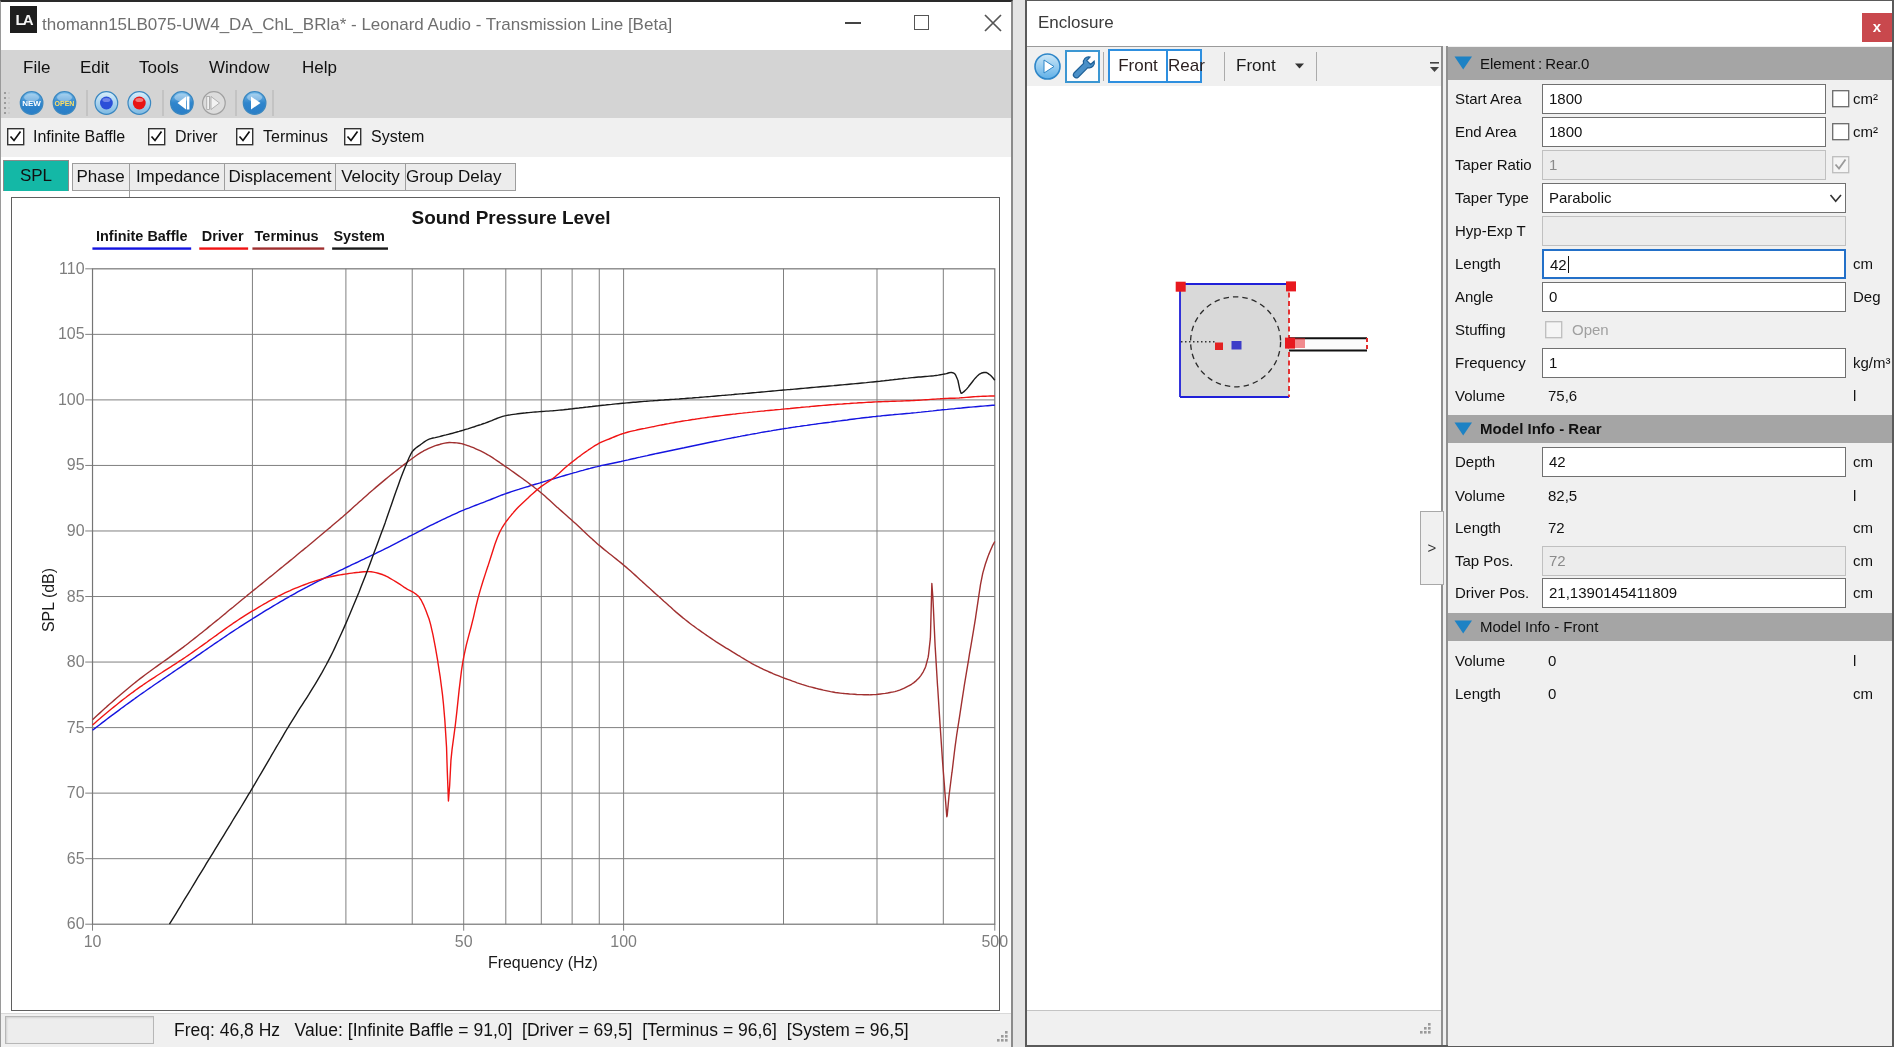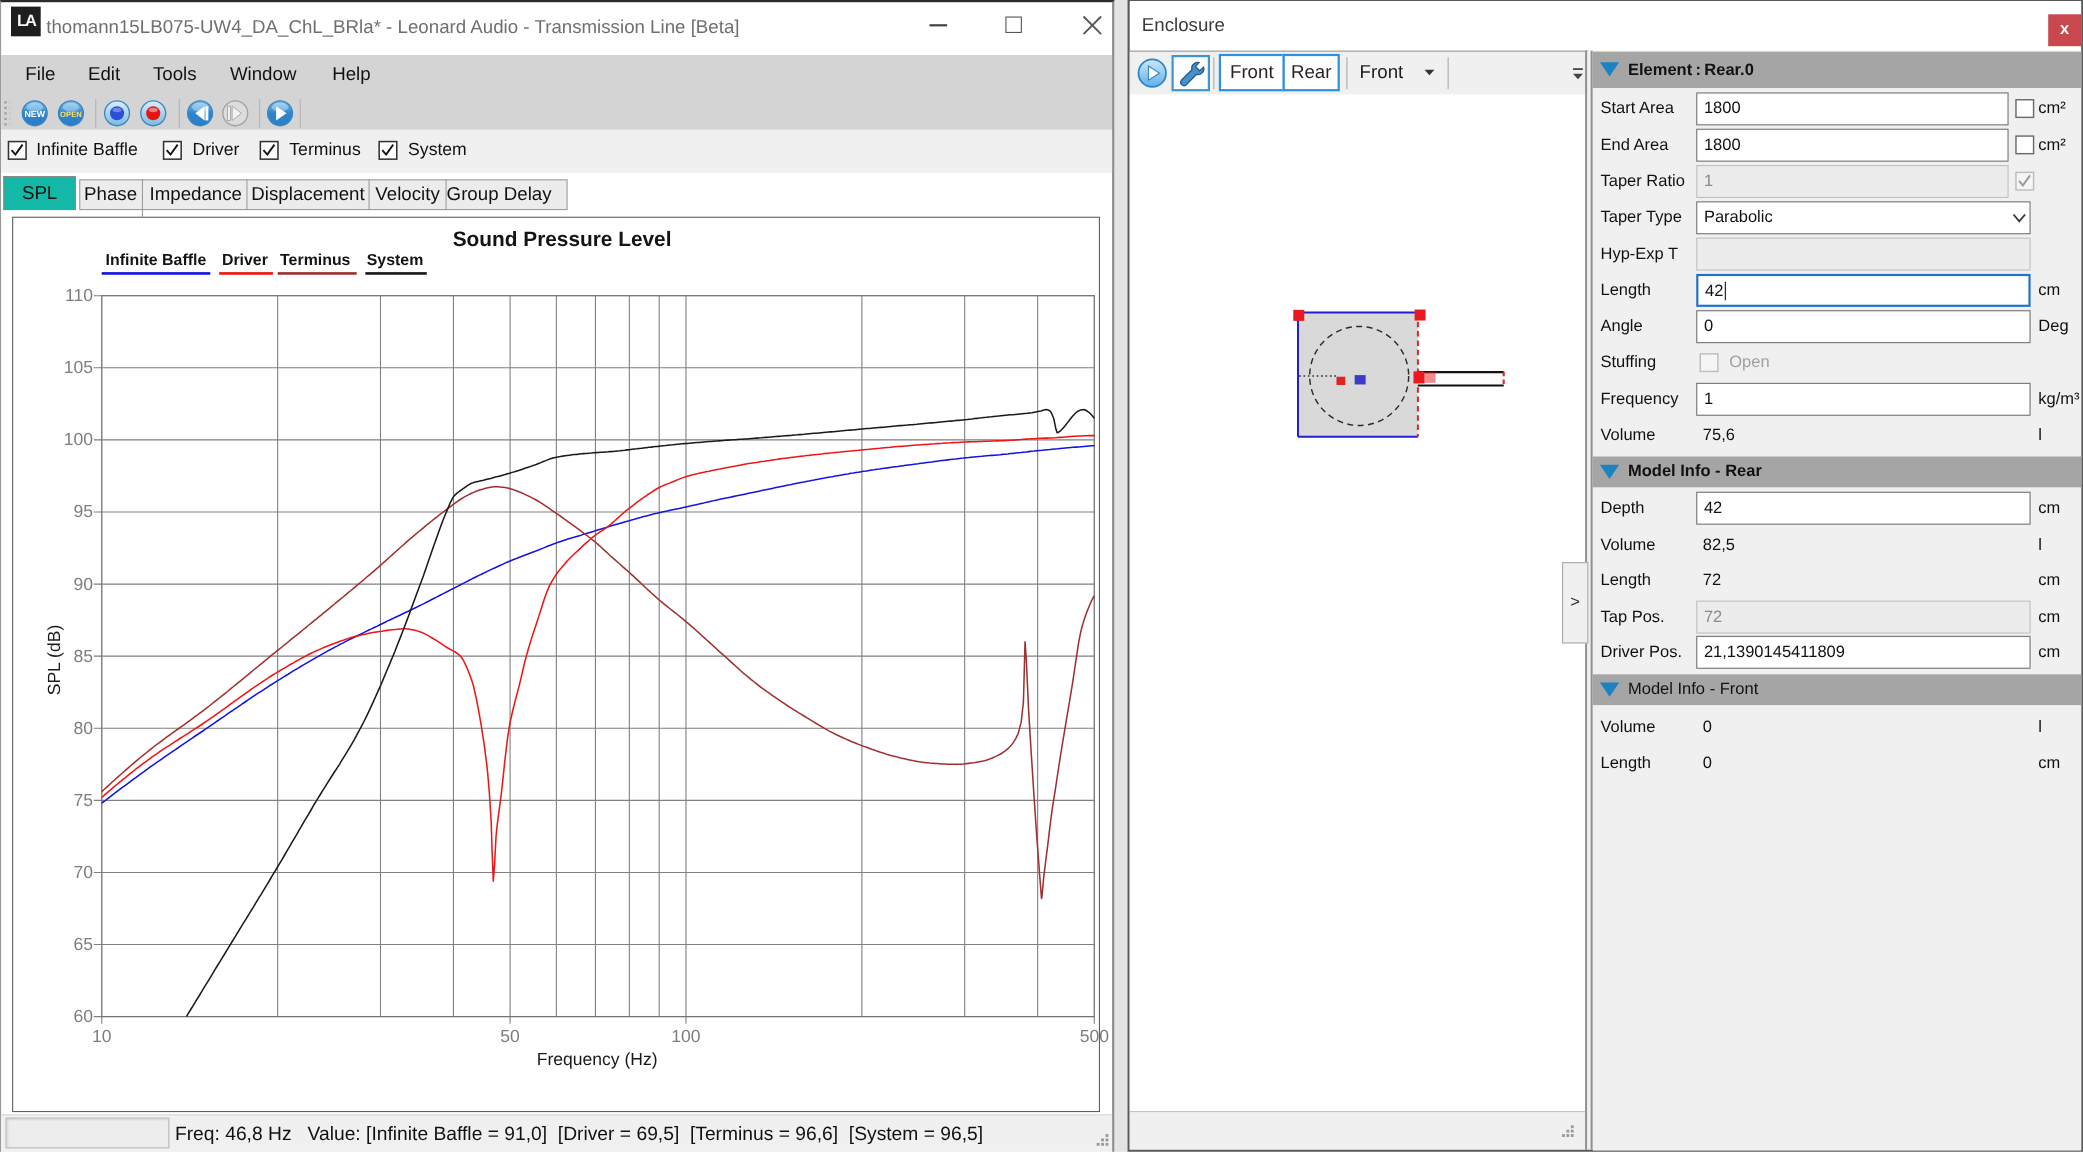--- a/index.html
+++ b/index.html
@@ -137,21 +137,21 @@
   <g fill="none" stroke-linejoin="round">
    <path d="M80.5,533.5L82.9,531.7L85.3,529.8L87.7,528.0L90.0,526.2L92.4,524.4L94.8,522.5L97.2,520.7L99.6,518.9L102.0,517.2L104.4,515.4L106.8,513.6L109.1,511.8L111.5,510.1L113.9,508.3L116.3,506.6L118.7,504.9L121.1,503.1L122.7,502.0L123.5,501.4L125.8,499.7L128.2,498.0L130.6,496.3L133.0,494.7L135.4,493.0L137.8,491.3L140.2,489.7L142.6,488.0L144.9,486.4L147.3,484.8L149.7,483.2L152.1,481.5L154.5,479.9L156.9,478.3L159.3,476.7L161.6,475.1L164.0,473.4L166.4,471.8L168.8,470.2L171.2,468.6L173.6,467.0L174.3,466.5L176.0,465.3L178.4,463.7L180.7,462.1L183.1,460.5L185.5,458.8L187.9,457.2L190.3,455.5L192.7,453.9L195.1,452.2L197.4,450.6L199.8,449.0L202.2,447.3L204.6,445.7L207.0,444.1L209.4,442.4L211.8,440.8L214.2,439.2L216.5,437.6L218.9,436.0L221.3,434.4L223.7,432.8L226.1,431.3L228.5,429.7L230.9,428.1L233.2,426.6L235.6,425.1L238.0,423.6L240.4,422.1L240.8,421.8L242.8,420.6L245.2,419.1L247.6,417.6L250.0,416.2L252.3,414.7L254.7,413.2L257.1,411.8L259.5,410.4L261.9,408.9L264.3,407.5L266.7,406.1L269.0,404.7L271.4,403.3L273.8,401.9L276.2,400.6L278.6,399.2L281.0,397.9L283.4,396.5L285.7,395.2L288.1,393.9L290.5,392.6L292.4,391.6L292.9,391.3L295.3,390.1L297.7,388.8L300.1,387.6L302.5,386.3L304.8,385.1L307.2,383.9L309.6,382.7L312.0,381.6L314.4,380.4L316.8,379.2L319.2,378.1L321.5,376.9L323.9,375.7L326.3,374.6L328.7,373.4L331.1,372.3L333.5,371.1L334.5,370.6L335.9,369.9L338.3,368.8L340.6,367.6L343.0,366.5L345.4,365.4L347.8,364.2L350.2,363.1L352.6,362.0L355.0,360.8L357.3,359.7L359.7,358.6L362.1,357.4L364.5,356.3L366.9,355.1L369.3,353.9L370.2,353.5L371.7,352.8L374.1,351.6L376.4,350.4L378.8,349.2L381.2,347.9L383.6,346.7L386.0,345.5L388.4,344.2L390.8,343.0L393.1,341.8L395.5,340.6L397.9,339.3L400.3,338.1L401.0,337.7L402.7,336.9L405.1,335.7L407.5,334.4L409.9,333.2L412.2,332.0L414.6,330.8L417.0,329.5L419.4,328.3L421.8,327.1L424.2,325.9L426.6,324.8L428.3,323.9L428.9,323.6L431.3,322.5L433.7,321.3L436.1,320.2L438.5,319.1L440.9,318.0L443.3,316.9L445.7,315.8L448.0,314.7L450.4,313.7L452.6,312.8L452.8,312.7L455.2,311.7L457.6,310.8L460.0,309.8L462.4,308.9L464.7,308.0L467.1,307.1L469.5,306.2L471.9,305.3L474.3,304.4L474.7,304.2L476.7,303.4L479.1,302.5L481.5,301.5L483.8,300.6L486.2,299.6L488.6,298.7L491.0,297.7L493.4,296.9L494.8,296.4L495.8,296.0L498.2,295.2L500.5,294.4L502.9,293.6L505.3,292.8L507.7,292.1L510.1,291.3L512.5,290.6L514.9,289.9L517.3,289.2L519.6,288.4L522.0,287.7L524.4,287.0L526.8,286.3L529.2,285.6L530.4,285.2L531.6,284.8L534.0,284.1L536.3,283.4L538.7,282.6L541.1,281.9L543.5,281.2L545.9,280.5L548.3,279.8L550.7,279.1L553.1,278.4L555.4,277.7L557.8,277.0L560.2,276.3L561.3,276.0L562.6,275.6L565.0,275.0L567.4,274.3L569.8,273.6L572.1,273.0L574.5,272.3L576.9,271.7L579.3,271.1L581.7,270.4L584.1,269.8L586.5,269.3L588.5,268.8L588.9,268.7L591.2,268.1L593.6,267.6L596.0,267.1L598.4,266.6L600.8,266.1L603.2,265.6L605.6,265.1L607.9,264.6L610.3,264.1L612.7,263.5L612.9,263.5L615.1,263.0L617.5,262.5L619.9,261.9L622.3,261.4L624.7,260.9L627.0,260.3L629.4,259.8L631.8,259.2L634.2,258.7L636.6,258.2L639.0,257.6L641.4,257.1L643.7,256.6L645.2,256.3L646.1,256.1L648.5,255.6L650.9,255.1L653.3,254.6L655.7,254.1L658.1,253.6L660.5,253.1L662.8,252.6L665.2,252.1L667.6,251.6L670.0,251.1L672.4,250.6L673.6,250.4L674.8,250.1L677.2,249.6L679.5,249.1L681.9,248.6L684.3,248.1L686.7,247.6L689.1,247.1L691.5,246.6L693.9,246.1L696.2,245.6L698.6,245.1L701.0,244.6L703.4,244.1L705.8,243.6L708.2,243.2L710.6,242.7L713.0,242.2L715.3,241.7L717.7,241.2L720.1,240.8L721.6,240.5L722.5,240.3L724.9,239.9L727.3,239.4L729.7,239.0L732.0,238.5L734.4,238.1L736.8,237.6L739.2,237.2L741.6,236.7L744.0,236.3L746.4,235.9L748.8,235.4L751.1,235.0L753.5,234.6L755.9,234.2L758.3,233.8L760.7,233.4L763.1,232.9L765.5,232.6L767.8,232.2L770.2,231.8L772.6,231.4L773.2,231.3L775.0,231.0L777.4,230.7L779.8,230.3L782.2,229.9L784.6,229.6L786.9,229.2L789.3,228.9L791.7,228.5L794.1,228.2L796.5,227.9L798.9,227.5L801.3,227.2L803.6,226.9L806.0,226.6L808.4,226.2L810.8,225.9L813.2,225.6L815.6,225.3L818.0,225.0L820.4,224.7L822.7,224.3L824.8,224.1L825.1,224.0L827.5,223.7L829.9,223.4L832.3,223.1L834.7,222.8L837.1,222.5L839.4,222.1L841.8,221.8L844.2,221.5L846.6,221.2L849.0,220.9L851.4,220.6L853.8,220.3L856.2,220.0L858.5,219.8L860.9,219.5L863.3,219.2L865.7,219.0L866.9,218.8L868.1,218.7L870.5,218.5L872.9,218.2L875.2,218.0L877.6,217.8L880.0,217.6L882.4,217.4L884.8,217.1L887.2,216.9L889.6,216.7L892.0,216.5L894.3,216.3L896.7,216.1L899.1,215.9L901.5,215.6L902.6,215.5L903.9,215.4L906.3,215.2L908.7,214.9L911.0,214.7L913.4,214.4L915.8,214.1L918.2,213.9L920.6,213.6L923.0,213.4L925.4,213.1L927.8,212.8L930.1,212.6L932.5,212.3L933.4,212.3L934.9,212.1L937.3,211.9L939.7,211.6L942.1,211.4L944.5,211.2L946.8,210.9L949.2,210.7L951.6,210.5L954.0,210.2L956.4,210.0L958.8,209.8L960.7,209.6L961.2,209.6L963.6,209.4L965.9,209.2L968.3,209.0L970.7,208.8L973.1,208.6L975.5,208.4L977.9,208.2L980.3,208.0L982.6,207.8L985.0,207.7" stroke="#1414e0" stroke-width="1.4"></path>
    <path d="M80.5,523.0L82.9,520.8L85.3,518.6L87.7,516.4L90.0,514.2L92.4,512.1L94.8,509.9L97.2,507.8L99.6,505.7L102.0,503.6L104.4,501.5L106.8,499.4L109.1,497.4L111.5,495.4L113.9,493.4L116.3,491.4L118.7,489.4L121.1,487.5L122.7,486.2L123.5,485.6L125.8,483.7L128.2,481.8L130.6,480.0L133.0,478.2L135.4,476.4L137.8,474.7L140.2,472.9L142.6,471.2L144.9,469.5L147.3,467.8L149.7,466.1L152.1,464.4L154.5,462.7L156.9,461.0L159.3,459.2L161.6,457.5L164.0,455.8L166.4,454.0L168.8,452.2L171.2,450.5L173.6,448.6L174.3,448.1L176.0,446.8L178.4,444.9L180.7,443.1L183.1,441.2L185.5,439.3L187.9,437.4L190.3,435.5L192.7,433.6L195.1,431.7L197.4,429.7L199.8,427.8L202.2,425.8L204.6,423.9L207.0,422.0L209.4,420.0L211.8,418.0L214.2,416.1L216.5,414.1L218.9,412.1L221.3,410.2L223.7,408.2L226.1,406.3L228.5,404.3L230.9,402.3L233.2,400.4L235.6,398.4L238.0,396.5L240.4,394.5L240.8,394.2L242.8,392.6L245.2,390.7L247.6,388.7L250.0,386.8L252.3,384.9L254.7,382.9L257.1,381.0L259.5,379.1L261.9,377.1L264.3,375.2L266.7,373.2L269.0,371.3L271.4,369.4L273.8,367.4L276.2,365.5L278.6,363.5L281.0,361.6L283.4,359.6L285.7,357.7L288.1,355.7L290.5,353.7L292.4,352.2L292.9,351.7L295.3,349.8L297.7,347.8L300.1,345.8L302.5,343.8L304.8,341.8L307.2,339.9L309.6,337.9L312.0,335.9L314.4,333.9L316.8,331.9L319.2,329.9L321.5,327.8L323.9,325.8L326.3,323.8L328.7,321.7L331.1,319.7L333.5,317.6L334.5,316.7L335.9,315.5L338.3,313.4L340.6,311.3L343.0,309.1L345.4,307.0L347.8,304.8L350.2,302.7L352.6,300.5L355.0,298.4L356.6,297.0L357.3,296.3L359.7,294.2L362.1,292.2L364.5,290.1L366.9,288.1L369.3,286.1L371.7,284.1L374.1,282.1L376.4,280.1L376.7,279.9L378.8,278.2L381.2,276.3L383.6,274.4L386.0,272.5L388.4,270.6L390.8,268.8L393.1,267.0L395.2,265.5L395.5,265.2L397.9,263.4L400.3,261.6L402.7,259.9L405.1,258.1L407.5,256.5L409.9,255.0L412.2,253.7L412.3,253.6L414.6,252.5L417.0,251.3L419.4,250.2L421.8,249.2L424.2,248.3L426.6,247.6L428.3,247.1L428.9,246.9L431.3,246.3L433.7,245.7L436.1,245.3L438.3,245.1L438.5,245.1L440.9,245.2L443.3,245.3L445.7,245.5L448.0,245.8L448.0,245.8L450.4,246.2L452.8,246.9L455.2,247.7L457.2,248.4L457.6,248.5L460.0,249.4L462.4,250.3L464.7,251.4L467.1,252.5L469.5,253.6L471.9,254.8L474.3,256.1L474.7,256.3L476.7,257.4L479.1,258.8L481.5,260.3L483.8,261.9L486.2,263.5L488.6,265.1L491.0,266.8L493.4,268.5L494.8,269.4L495.8,270.1L498.2,271.7L500.5,273.4L502.9,275.1L505.3,276.8L507.7,278.5L510.1,280.2L512.5,282.0L513.3,282.6L514.9,283.7L517.3,285.5L519.6,287.3L522.0,289.0L524.4,290.9L526.8,292.7L529.2,294.7L530.4,295.7L531.6,296.7L534.0,298.7L536.3,300.9L538.7,303.1L541.1,305.3L543.5,307.5L545.9,309.7L546.4,310.1L548.3,311.8L550.7,313.9L553.1,316.0L555.4,318.1L557.8,320.2L560.2,322.3L561.3,323.3L562.6,324.5L565.0,326.6L567.4,328.8L569.8,331.1L572.1,333.3L574.5,335.5L576.9,337.8L579.3,340.0L581.7,342.2L584.1,344.3L586.5,346.5L588.5,348.3L588.9,348.5L591.2,350.5L593.6,352.5L596.0,354.4L598.4,356.3L600.8,358.2L603.2,360.1L605.6,362.0L607.9,363.9L610.3,365.8L612.7,367.8L612.9,368.0L615.1,369.8L617.5,371.9L619.9,374.0L622.3,376.1L624.7,378.3L627.0,380.4L629.4,382.6L631.8,384.8L634.2,386.9L636.6,389.1L639.0,391.3L641.4,393.4L643.7,395.6L645.2,396.9L646.1,397.7L648.5,399.8L650.9,402.0L653.3,404.2L655.7,406.3L658.1,408.5L660.5,410.6L662.8,412.8L665.2,414.9L667.6,416.9L670.0,418.9L672.4,420.9L673.6,421.8L674.8,422.8L677.2,424.7L679.5,426.5L681.9,428.3L684.3,430.0L686.7,431.8L689.1,433.5L691.5,435.2L693.9,436.8L696.2,438.5L698.6,440.1L698.8,440.2L701.0,441.7L703.4,443.3L705.8,444.9L708.2,446.4L710.6,447.9L713.0,449.4L715.3,450.9L717.7,452.3L720.1,453.8L721.6,454.7L722.5,455.3L724.9,456.7L727.3,458.2L729.7,459.6L732.0,461.1L734.4,462.5L736.8,463.9L739.2,465.3L741.6,466.7L744.0,468.0L746.4,469.2L748.8,470.4L748.8,470.5L751.1,471.6L753.5,472.7L755.9,473.8L758.3,474.9L760.7,475.9L763.1,477.0L765.5,478.0L767.8,478.9L770.2,479.9L772.6,480.8L773.2,481.0L775.0,481.7L777.4,482.5L779.8,483.4L782.2,484.3L784.6,485.1L786.9,486.0L789.3,486.8L791.7,487.6L794.1,488.3L796.5,489.1L798.9,489.8L801.3,490.4L803.6,491.0L805.5,491.5L806.0,491.6L808.4,492.2L810.8,492.7L813.2,493.3L815.6,493.8L818.0,494.3L820.4,494.8L822.7,495.2L825.1,495.7L827.5,496.0L829.9,496.3L832.3,496.6L833.8,496.7L834.7,496.8L837.1,497.0L839.4,497.2L841.8,497.3L844.2,497.5L846.6,497.7L849.0,497.8L851.4,497.9L853.8,498.0L856.2,498.0L858.5,498.0L859.1,498.1L860.9,498.0L863.3,497.9L865.7,497.8L868.1,497.5L870.5,497.2L872.9,496.9L875.2,496.6L877.6,496.2L880.0,495.7L881.8,495.4L882.4,495.3L884.8,494.8L887.2,494.1L889.6,493.3L892.0,492.3L894.3,491.3L896.7,490.1L899.1,488.9L899.2,488.9L901.5,487.5L903.9,485.8L906.3,483.8L908.7,481.4L909.1,481.0L911.0,478.5L913.4,474.7L915.4,470.5L915.8,469.4L918.2,460.3L918.5,458.6L920.4,441.5L920.6,435.5L921.9,386.4L923.0,401.7L923.4,410.0L925.2,449.4L925.4,452.5L927.6,488.9L927.8,491.5L929.9,524.3L930.1,527.3L932.3,559.8L932.5,563.2L934.6,590.0L934.9,594.8L936.9,620.3L937.3,618.9L939.1,599.2L939.7,594.7L941.9,576.9L942.1,575.9L944.5,555.6L945.3,549.3L946.8,538.3L949.2,522.9L949.6,520.4L951.6,507.1L954.0,491.5L954.4,488.9L956.4,476.7L958.8,462.5L959.6,457.3L961.2,448.2L963.6,433.9L965.8,420.5L965.9,419.4L968.3,403.3L970.7,387.4L972.7,377.2L973.1,375.5L975.5,367.1L977.9,360.2L978.9,357.5L980.3,354.2L982.6,348.8L985.0,344.3" stroke="#a03030" stroke-width="1.4"></path>
    <path d="M80.5,528.3L82.9,526.2L85.3,524.1L87.7,522.1L90.0,520.0L92.4,518.0L94.8,516.0L97.2,514.0L99.6,512.0L102.0,510.1L104.4,508.2L106.8,506.3L109.1,504.4L111.5,502.5L113.9,500.7L116.3,498.8L118.7,497.0L121.1,495.3L122.7,494.1L123.5,493.5L125.8,491.8L128.2,490.1L130.6,488.5L133.0,486.8L135.4,485.2L137.8,483.6L140.2,482.0L142.6,480.5L144.9,478.9L147.3,477.4L149.7,475.9L152.1,474.3L154.5,472.8L156.9,471.3L159.3,469.8L161.6,468.2L164.0,466.7L166.4,465.1L168.8,463.6L171.2,462.0L173.6,460.4L174.3,459.9L176.0,458.8L178.4,457.1L180.7,455.5L183.1,453.8L185.5,452.1L187.9,450.4L190.3,448.7L192.7,447.0L195.1,445.3L197.4,443.5L199.8,441.8L202.2,440.1L204.6,438.4L207.0,436.6L209.4,434.9L211.8,433.2L214.2,431.5L216.5,429.8L218.9,428.2L221.3,426.5L223.7,424.9L226.1,423.3L228.5,421.7L230.9,420.1L233.2,418.6L235.6,417.1L238.0,415.6L240.4,414.2L240.8,414.0L242.8,412.8L245.2,411.3L247.6,409.9L250.0,408.5L252.3,407.1L254.7,405.8L257.1,404.4L259.5,403.1L261.9,401.8L264.3,400.5L266.7,399.2L269.0,398.0L271.4,396.8L273.8,395.6L276.2,394.5L278.6,393.5L281.0,392.4L282.9,391.6L283.4,391.4L285.7,390.5L288.1,389.5L290.5,388.6L292.9,387.7L295.3,386.8L297.7,385.9L300.1,385.1L302.5,384.3L304.8,383.5L307.2,382.8L309.6,382.1L312.0,381.4L314.4,380.8L316.8,380.2L318.6,379.8L319.2,379.7L321.5,379.2L323.9,378.7L326.3,378.2L328.7,377.8L331.1,377.4L333.5,377.0L335.9,376.7L338.3,376.3L340.6,376.0L342.1,375.8L343.0,375.7L345.4,375.4L347.8,375.2L350.2,374.9L352.6,374.7L355.0,374.6L356.6,374.5L357.3,374.5L359.7,374.7L362.1,375.1L364.5,375.6L366.9,376.2L369.3,376.9L370.2,377.2L371.7,377.7L374.1,378.7L376.4,379.9L378.8,381.3L381.2,382.7L383.0,383.7L383.6,384.1L386.0,385.5L388.4,387.1L390.8,388.7L393.1,390.3L395.2,391.6L395.5,391.8L397.9,393.2L400.3,394.4L402.7,395.7L405.1,397.4L406.7,398.8L407.5,399.6L409.9,403.0L412.2,407.6L414.6,413.2L417.0,419.7L417.8,421.8L419.4,427.4L421.8,437.9L424.2,450.4L426.6,464.2L426.7,465.2L428.9,479.2L431.3,497.6L432.3,507.2L433.7,523.7L435.4,550.6L436.1,573.6L437.3,604.5L438.5,589.2L439.8,563.8L440.9,553.0L443.3,535.1L444.2,528.3L445.7,515.2L448.0,493.3L450.4,473.5L451.7,465.2L452.8,459.2L455.2,448.3L457.6,438.9L460.0,430.0L461.7,423.2L462.4,420.4L464.7,410.2L467.1,400.5L467.4,399.5L469.5,392.1L471.9,384.2L474.3,376.8L476.7,369.5L476.8,369.3L479.1,362.1L481.5,354.6L483.8,347.4L486.2,340.8L488.6,335.2L489.3,333.8L491.0,330.8L493.4,327.0L495.8,323.5L498.2,320.4L500.5,317.6L502.4,315.4L502.9,314.7L505.3,312.1L507.7,309.6L510.1,307.3L512.5,305.0L514.9,302.8L516.8,301.0L517.3,300.6L519.6,298.3L522.0,296.2L524.4,294.1L526.8,292.0L529.2,290.1L530.4,289.1L531.6,288.3L534.0,286.7L536.3,285.1L538.7,283.6L541.1,281.9L542.0,281.2L543.5,280.1L545.9,278.0L548.3,275.9L550.7,273.7L553.1,271.5L555.4,269.4L555.5,269.4L557.8,267.4L560.2,265.5L562.6,263.6L565.0,261.8L567.0,260.2L567.4,259.9L569.8,258.2L572.1,256.4L574.5,254.7L576.9,253.1L578.0,252.3L579.3,251.5L581.7,249.9L584.1,248.3L586.5,246.9L588.5,245.8L588.9,245.6L591.2,244.5L593.6,243.5L596.0,242.5L598.4,241.6L600.8,240.6L601.0,240.5L603.2,239.6L605.6,238.6L607.9,237.7L610.3,236.8L612.7,236.0L612.9,235.9L615.1,235.3L617.5,234.6L619.9,234.0L622.3,233.4L624.7,232.9L627.0,232.3L629.4,231.8L631.8,231.3L634.2,230.9L636.6,230.4L639.0,229.9L641.4,229.4L643.7,229.0L645.2,228.7L646.1,228.5L648.5,228.0L650.9,227.5L653.3,227.1L655.7,226.6L658.1,226.2L660.5,225.7L662.8,225.3L665.2,224.8L667.6,224.4L670.0,224.0L672.4,223.6L673.6,223.4L674.8,223.2L677.2,222.9L679.5,222.5L681.9,222.1L684.3,221.8L686.7,221.4L689.1,221.1L691.5,220.7L693.9,220.4L696.2,220.1L698.6,219.7L701.0,219.4L703.4,219.1L705.8,218.8L708.2,218.5L710.6,218.2L713.0,217.9L715.3,217.6L717.7,217.3L720.1,217.0L721.6,216.9L722.5,216.7L724.9,216.5L727.3,216.2L729.7,215.9L732.0,215.7L734.4,215.4L736.8,215.2L739.2,214.9L741.6,214.7L744.0,214.4L746.4,214.2L748.8,213.9L751.1,213.7L753.5,213.5L755.9,213.2L758.3,213.0L760.7,212.8L763.1,212.6L765.5,212.3L767.8,212.1L770.2,211.9L772.6,211.6L773.2,211.6L775.0,211.4L777.4,211.2L779.8,211.0L782.2,210.7L784.6,210.5L786.9,210.3L789.3,210.1L791.7,209.8L794.1,209.6L796.5,209.4L798.9,209.2L801.3,208.9L803.6,208.7L806.0,208.5L808.4,208.3L810.8,208.1L813.2,207.9L815.6,207.7L818.0,207.5L820.4,207.3L822.7,207.1L824.8,207.0L825.1,207.0L827.5,206.8L829.9,206.6L832.3,206.5L834.7,206.3L837.1,206.1L839.4,206.0L841.8,205.8L844.2,205.6L846.6,205.5L849.0,205.3L851.4,205.2L853.8,205.1L856.2,204.9L858.5,204.8L860.9,204.7L863.3,204.5L865.7,204.4L866.9,204.4L868.1,204.3L870.5,204.2L872.9,204.1L875.2,204.0L877.6,204.0L880.0,203.9L882.4,203.8L884.8,203.7L887.2,203.6L889.6,203.6L892.0,203.5L894.3,203.4L896.7,203.3L899.1,203.2L901.5,203.1L902.6,203.1L903.9,203.0L906.3,202.9L908.7,202.7L911.0,202.6L913.4,202.4L915.8,202.2L918.2,202.1L920.6,201.9L923.0,201.7L925.4,201.6L927.8,201.4L930.1,201.3L932.5,201.1L933.4,201.1L934.9,201.0L937.3,200.9L939.7,200.8L942.1,200.8L944.5,200.7L946.8,200.6L949.2,200.5L950.2,200.4L951.6,200.3L954.0,200.1L956.4,199.9L958.8,199.7L961.2,199.5L963.6,199.3L965.8,199.1L965.9,199.1L968.3,199.0L970.7,198.9L973.1,198.8L975.5,198.7L977.9,198.6L980.3,198.5L982.6,198.5L985.0,198.5" stroke="#f01414" stroke-width="1.4"></path>
    <path d="M157.6,728.0L159.8,724.4L162.0,720.8L164.2,717.3L166.4,713.7L168.6,710.1L170.7,706.5L172.9,702.9L175.1,699.3L177.3,695.8L179.5,692.2L181.7,688.6L183.8,685.0L186.0,681.4L188.2,677.9L190.4,674.3L192.6,670.7L194.7,667.1L196.9,663.5L197.7,662.3L199.1,660.0L201.3,656.4L203.5,652.8L205.7,649.2L207.8,645.7L210.0,642.1L212.2,638.6L214.4,635.0L216.6,631.4L218.8,627.9L220.9,624.3L223.1,620.7L225.3,617.2L227.5,613.6L229.7,610.0L231.9,606.4L234.0,602.8L236.2,599.1L237.7,596.6L238.4,595.5L240.6,591.8L242.8,588.1L245.0,584.4L247.1,580.7L249.3,577.0L251.5,573.3L253.7,569.5L255.9,565.8L258.1,562.1L260.2,558.3L262.4,554.6L264.6,550.8L266.8,547.1L269.0,543.4L271.2,539.7L273.3,536.0L275.5,532.3L276.4,530.9L277.7,528.7L279.9,525.1L282.1,521.6L284.3,518.1L286.4,514.7L288.6,511.2L290.8,507.8L293.0,504.4L295.2,501.0L297.4,497.6L299.5,494.1L301.7,490.6L303.9,487.0L306.1,483.3L308.3,479.6L310.5,475.8L312.6,471.9L314.8,467.9L316.2,465.2L317.0,463.7L319.2,459.5L321.4,455.1L323.6,450.5L325.7,445.9L327.9,441.1L330.1,436.3L332.3,431.4L334.5,426.4L336.7,421.3L338.8,416.2L341.0,411.0L343.2,405.8L345.4,400.5L345.8,399.5L347.6,395.2L349.7,389.8L351.9,384.2L354.1,378.6L356.3,372.9L358.5,367.1L360.7,361.2L362.8,355.4L365.0,349.5L367.2,343.5L369.4,337.6L370.8,333.8L371.6,331.7L373.8,325.7L375.9,319.5L378.1,313.2L380.3,306.9L382.5,300.5L384.7,294.3L386.9,288.1L389.0,282.2L391.2,276.4L393.4,270.9L394.6,268.1L395.6,265.7L397.8,260.4L400.0,255.9L401.0,254.3L402.1,253.0L404.3,250.9L406.5,249.2L408.7,247.7L409.5,247.1L410.9,246.1L413.1,244.5L415.2,243.1L417.4,241.9L417.8,241.8L419.6,241.2L421.8,240.6L424.0,240.2L426.2,239.7L428.3,239.2L428.3,239.2L430.5,238.6L432.7,238.0L434.9,237.5L437.1,236.9L439.3,236.3L441.4,235.8L443.6,235.2L445.8,234.6L448.0,234.0L450.2,233.3L452.4,232.7L452.6,232.6L454.5,232.0L456.7,231.4L458.9,230.7L461.1,230.0L463.3,229.3L465.5,228.5L467.6,227.8L469.8,227.1L472.0,226.3L474.2,225.6L474.7,225.4L476.4,224.8L478.6,223.9L480.7,223.1L482.9,222.1L485.1,221.3L487.3,220.4L489.5,219.6L491.7,218.9L493.8,218.4L494.8,218.2L496.0,217.9L498.2,217.6L500.4,217.2L502.6,216.9L504.7,216.6L506.9,216.3L509.1,216.0L511.3,215.8L513.5,215.6L515.7,215.3L517.8,215.1L520.0,214.9L520.3,214.9L522.2,214.7L524.4,214.5L526.6,214.4L528.8,214.2L530.9,214.0L533.1,213.9L535.3,213.7L537.5,213.6L539.7,213.4L541.9,213.3L544.0,213.1L546.2,212.9L546.4,212.9L548.4,212.7L550.6,212.5L552.8,212.3L555.0,212.0L557.1,211.8L559.3,211.5L561.5,211.3L563.7,211.0L565.9,210.7L568.1,210.5L570.2,210.2L572.4,210.0L574.6,209.7L575.3,209.6L576.8,209.5L579.0,209.2L581.2,209.0L583.3,208.7L585.5,208.5L587.7,208.3L589.9,208.0L592.1,207.8L594.3,207.6L596.4,207.3L598.6,207.1L600.8,206.9L603.0,206.6L605.2,206.4L607.4,206.2L609.5,206.0L611.7,205.8L612.9,205.7L613.9,205.6L616.1,205.4L618.3,205.2L620.5,205.0L622.6,204.8L624.8,204.7L627.0,204.5L629.2,204.3L631.4,204.1L633.6,203.9L635.7,203.8L637.9,203.6L640.1,203.4L642.3,203.3L644.5,203.1L645.2,203.1L646.7,203.0L648.8,202.8L651.0,202.6L653.2,202.5L655.4,202.3L657.6,202.2L659.7,202.0L661.9,201.9L664.1,201.8L666.3,201.6L668.5,201.5L670.7,201.3L672.8,201.1L673.6,201.1L675.0,201.0L677.2,200.8L679.4,200.6L681.6,200.5L683.8,200.3L685.9,200.1L688.1,200.0L690.3,199.8L692.5,199.6L694.7,199.4L696.9,199.2L699.0,199.1L701.2,198.9L703.4,198.7L705.6,198.5L707.8,198.3L710.0,198.1L712.1,197.9L714.3,197.8L716.5,197.6L718.7,197.4L720.9,197.2L721.6,197.1L723.1,197.0L725.2,196.8L727.4,196.6L729.6,196.4L731.8,196.3L734.0,196.1L736.2,195.9L738.3,195.7L740.5,195.5L742.7,195.3L744.9,195.1L747.1,194.9L749.3,194.7L751.4,194.5L753.6,194.3L755.8,194.1L758.0,193.9L760.2,193.7L762.4,193.5L764.5,193.3L766.7,193.1L768.9,192.9L771.1,192.7L773.2,192.5L773.3,192.5L775.5,192.3L777.6,192.1L779.8,192.0L782.0,191.8L784.2,191.6L786.4,191.4L788.6,191.2L790.7,191.0L792.9,190.8L795.1,190.6L797.3,190.4L799.5,190.2L801.7,190.0L803.8,189.8L806.0,189.6L808.2,189.4L810.4,189.2L812.6,189.0L814.7,188.9L816.9,188.7L819.1,188.5L821.3,188.3L823.5,188.1L824.8,187.9L825.7,187.9L827.8,187.7L830.0,187.5L832.2,187.3L834.4,187.1L836.6,186.9L838.8,186.7L840.9,186.5L843.1,186.3L845.3,186.1L847.5,185.9L849.7,185.7L851.9,185.5L854.0,185.3L856.2,185.1L858.4,184.8L860.6,184.6L862.8,184.4L865.0,184.2L866.9,184.0L867.1,184.0L869.3,183.8L871.5,183.5L873.7,183.3L875.9,183.0L878.1,182.8L880.2,182.5L882.4,182.3L884.6,182.0L886.8,181.8L889.0,181.5L891.2,181.3L893.3,181.0L895.5,180.8L897.7,180.6L899.9,180.3L902.1,180.1L902.6,180.1L904.3,179.9L906.4,179.7L908.6,179.5L910.8,179.4L913.0,179.2L915.2,179.0L917.4,178.8L919.5,178.6L921.7,178.4L923.9,178.2L924.6,178.1L926.1,177.9L928.3,177.6L930.5,177.2L932.6,176.8L934.8,176.4L936.3,176.1L937.0,175.9L939.2,175.2L941.4,174.8L941.4,174.8L943.6,175.4L944.7,176.1L945.7,177.4L947.9,182.5L948.0,182.7L950.1,192.8L951.2,195.8L952.3,195.5L954.4,193.9L954.5,193.8L956.7,191.6L958.6,189.3L958.8,189.0L961.0,186.2L963.2,183.4L963.2,183.3L965.4,180.6L967.6,178.3L967.8,178.1L969.7,176.5L971.7,175.5L971.9,175.4L974.1,174.9L975.6,174.8L976.3,174.9L978.5,176.1L979.4,176.8L980.7,177.7L982.8,179.9L985.0,182.7" stroke="#1a1a1a" stroke-width="1.4"></path>
   </g>
  </svg>
 
  <div class="abs" style="left:1px;top:1013px;width:1010px;height:34px;background:#f0f0f0;border-top:1px solid #d9d9d9"></div>
  <div class="abs" style="left:5px;top:1016px;width:149px;height:28px;background:#ededed;border:1px solid #b7b7b7;box-shadow:inset 1px 1px 2px rgba(0,0,0,.12)"></div>
- <div class="abs" style="left:159px;top:1016px;height:28px;line-height:28px;white-space:nowrap;font-size:17.5px;color:#111">Freq: 46,8 Hz&nbsp;&nbsp; Value: [Infinite Baffle = 91,0]&nbsp; [Driver = 69,5]&nbsp; [Terminus = 96,6]&nbsp; [System = 96,5]</div>
+ <div class="abs" style="left:174px;top:1016px;height:28px;line-height:28px;white-space:nowrap;font-size:17.5px;color:#111">Freq: 46,8 Hz&nbsp;&nbsp; Value: [Infinite Baffle = 91,0]&nbsp; [Driver = 69,5]&nbsp; [Terminus = 96,6]&nbsp; [System = 96,5]</div>
  <svg class="abs" style="left:996px;top:1030px" width="14" height="14">
     <rect x="9" y="1" width="2.6" height="2.6" fill="#9a9a9a"></rect>
     <rect x="5" y="5" width="2.6" height="2.6" fill="#9a9a9a"></rect>
     <rect x="9" y="5" width="2.6" height="2.6" fill="#9a9a9a"></rect>
     <rect x="1" y="9" width="2.6" height="2.6" fill="#9a9a9a"></rect>
     <rect x="5" y="9" width="2.6" height="2.6" fill="#9a9a9a"></rect>
     <rect x="9" y="9" width="2.6" height="2.6" fill="#9a9a9a"></rect>
   </svg>
 
  <div class="abs" style="left:1038px;top:0;height:46px;line-height:46px;font-size:17px;color:#3a3a3a">Enclosure</div>
@@ -168,21 +168,21 @@
     </defs>
     <circle cx="14.5" cy="14.5" r="12.5" fill="url(#gp)" stroke="#2e86c8" stroke-width="1.6"></circle>
     <path d="M11,8 L21,14.5 L11,21 Z" fill="#fff" stroke="#2e86c8" stroke-width="1"></path>
   </svg>
 <div class="abs" style="left:1065px;top:50px;width:35px;height:33px;border:2px solid #3b96d2;background:#fdfdfd"></div>
 <svg class="abs" style="left:1068px;top:53px" width="28" height="28">
     <path d="M22,4 a5.2,5.2 0 0 0 -6.4,6.4 L6,20 a3,3 0 0 0 4.2,4.2 L19.8,14.6 a5.2,5.2 0 0 0 6.4,-6.4 L22.6,11.4 L18.8,7.6 Z" fill="#4a90c8" stroke="#1d5f96" stroke-width="1.2"></path>
   </svg>
 <div class="abs" style="left:1103px;top:52px;width:1px;height:29px;background:#ababab"></div>
 <div class="abs" style="left:1108px;top:49px;width:60px;height:34px;border:2px solid #2e8fdf;background:#fff;font-size:17px;color:#2b1f1f;text-align:center;line-height:30px">Front</div>
-<div class="abs" style="left:1166px;top:49px;width:52px;height:34px;border:2px solid #2e8fdf;background:#fff;font-size:17px;color:#2b1f1f;text-align:center;line-height:30px">Rear</div>
+<div class="abs" style="left:1166px;top:49px;width:36px;height:34px;border:2px solid #2e8fdf;background:#fff;font-size:17px;color:#2b1f1f;text-align:center;line-height:30px">Rear</div>
 <div class="abs" style="left:1224px;top:52px;width:1px;height:29px;background:#ababab"></div>
 <div class="abs" style="left:1236px;top:49px;height:34px;line-height:34px;font-size:17px;color:#1c1c1c">Front</div>
 <svg class="abs" style="left:1294px;top:62px" width="12" height="8">
     <path d="M1,1.5 L5.5,6.5 L10,1.5 Z" fill="#333"></path>
   </svg>
 <div class="abs" style="left:1316px;top:52px;width:1px;height:29px;background:#ababab"></div>
 <svg class="abs" style="left:1428px;top:60px" width="14" height="16">
     <rect x="2" y="2" width="9" height="1.6" fill="#444"></rect>
     <path d="M2,7 L6.5,12 L11,7 Z" fill="#444"></path>
   </svg>
@@ -219,21 +219,21 @@
  <div class="abs" style="left:1443px;top:46px;width:3px;height:999px;background:#f0f0f0"></div>
  <div class="abs" style="left:1446px;top:46px;width:2px;height:999px;background:#909090"></div>
  <div class="abs" style="left:1420px;top:511px;width:24px;height:74px;background:#f0f0f0;border:1px solid #a8a8a8;
    font-size:15px;color:#333;text-align:center;line-height:72px">&gt;</div>
 
  <div class="abs" style="left:1448px;top:46px;width:444px;height:1000px;background:#f0f0f0"></div>
  <div class="abs" style="left:1448px;top:47px;width:444px;height:33px;background:#a5a5a5"></div>
 <svg class="abs" style="left:1454px;top:56px" width="19" height="15">
     <path d="M0.5,0.5 H18 L9.2,13.5 Z" fill="#1d82c4"></path>
   </svg>
-<div class="abs" style="left:1480px;top:47px;height:33px;line-height:33px;font-size:15px;font-weight:bold;color:#111">Element : Rear.0</div>
+<div class="abs" style="left:1480px;top:47px;height:33px;line-height:33px;font-size:15px;font-weight:normal;color:#111">Element : Rear.0</div>
 <div class="abs" style="left:1448px;top:415px;width:444px;height:28px;background:#a5a5a5"></div>
 <svg class="abs" style="left:1454px;top:422px" width="19" height="15">
     <path d="M0.5,0.5 H18 L9.2,13.5 Z" fill="#1d82c4"></path>
   </svg>
 <div class="abs" style="left:1480px;top:415px;height:28px;line-height:28px;font-size:15px;font-weight:bold;color:#111">Model Info - Rear</div>
 <div class="abs" style="left:1448px;top:613px;width:444px;height:28px;background:#a5a5a5"></div>
 <svg class="abs" style="left:1454px;top:620px" width="19" height="15">
     <path d="M0.5,0.5 H18 L9.2,13.5 Z" fill="#1d82c4"></path>
   </svg>
 <div class="abs" style="left:1480px;top:613px;height:28px;line-height:28px;font-size:15px;font-weight:normal;color:#111">Model Info - Front</div>

